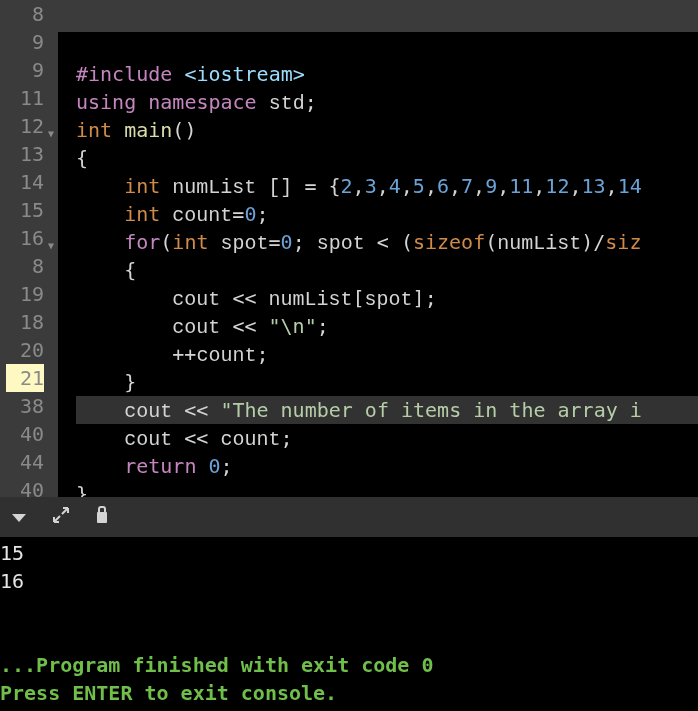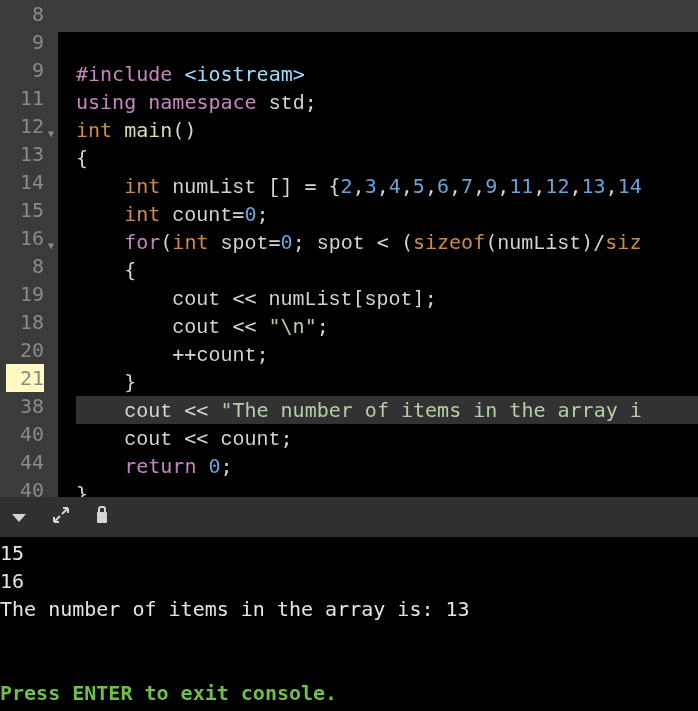--- a/index.html
+++ b/index.html
@@ -120,13 +120,13 @@
       </svg>
   </span>
   <span class="icon">
     <svg width="16" height="18" viewBox="0 0 16 18">
         <rect x="3" y="6" width="10" height="11" rx="1"></rect>
         <path d="M5 6 V3 Q5 1 7 1 H9 Q11 1 11 3 V6" fill="none" stroke="#d4d4d4" stroke-width="2"></path>
       </svg>
   </span>
 </div>
 
-<div class="console" id="console"><div>15</div><div>16</div><div>The number of items in the array is: 13</div><div>&nbsp;</div><div>&nbsp;</div><div class="green">Press ENTER to exit console.</div></div>
+<div class="console" id="console"><div>15</div><div>16</div><div>&nbsp;</div><div>&nbsp;</div><div class="green">...Program finished with exit code 0</div><div class="green">Press ENTER to exit console.</div></div>
 
 </body></html>

